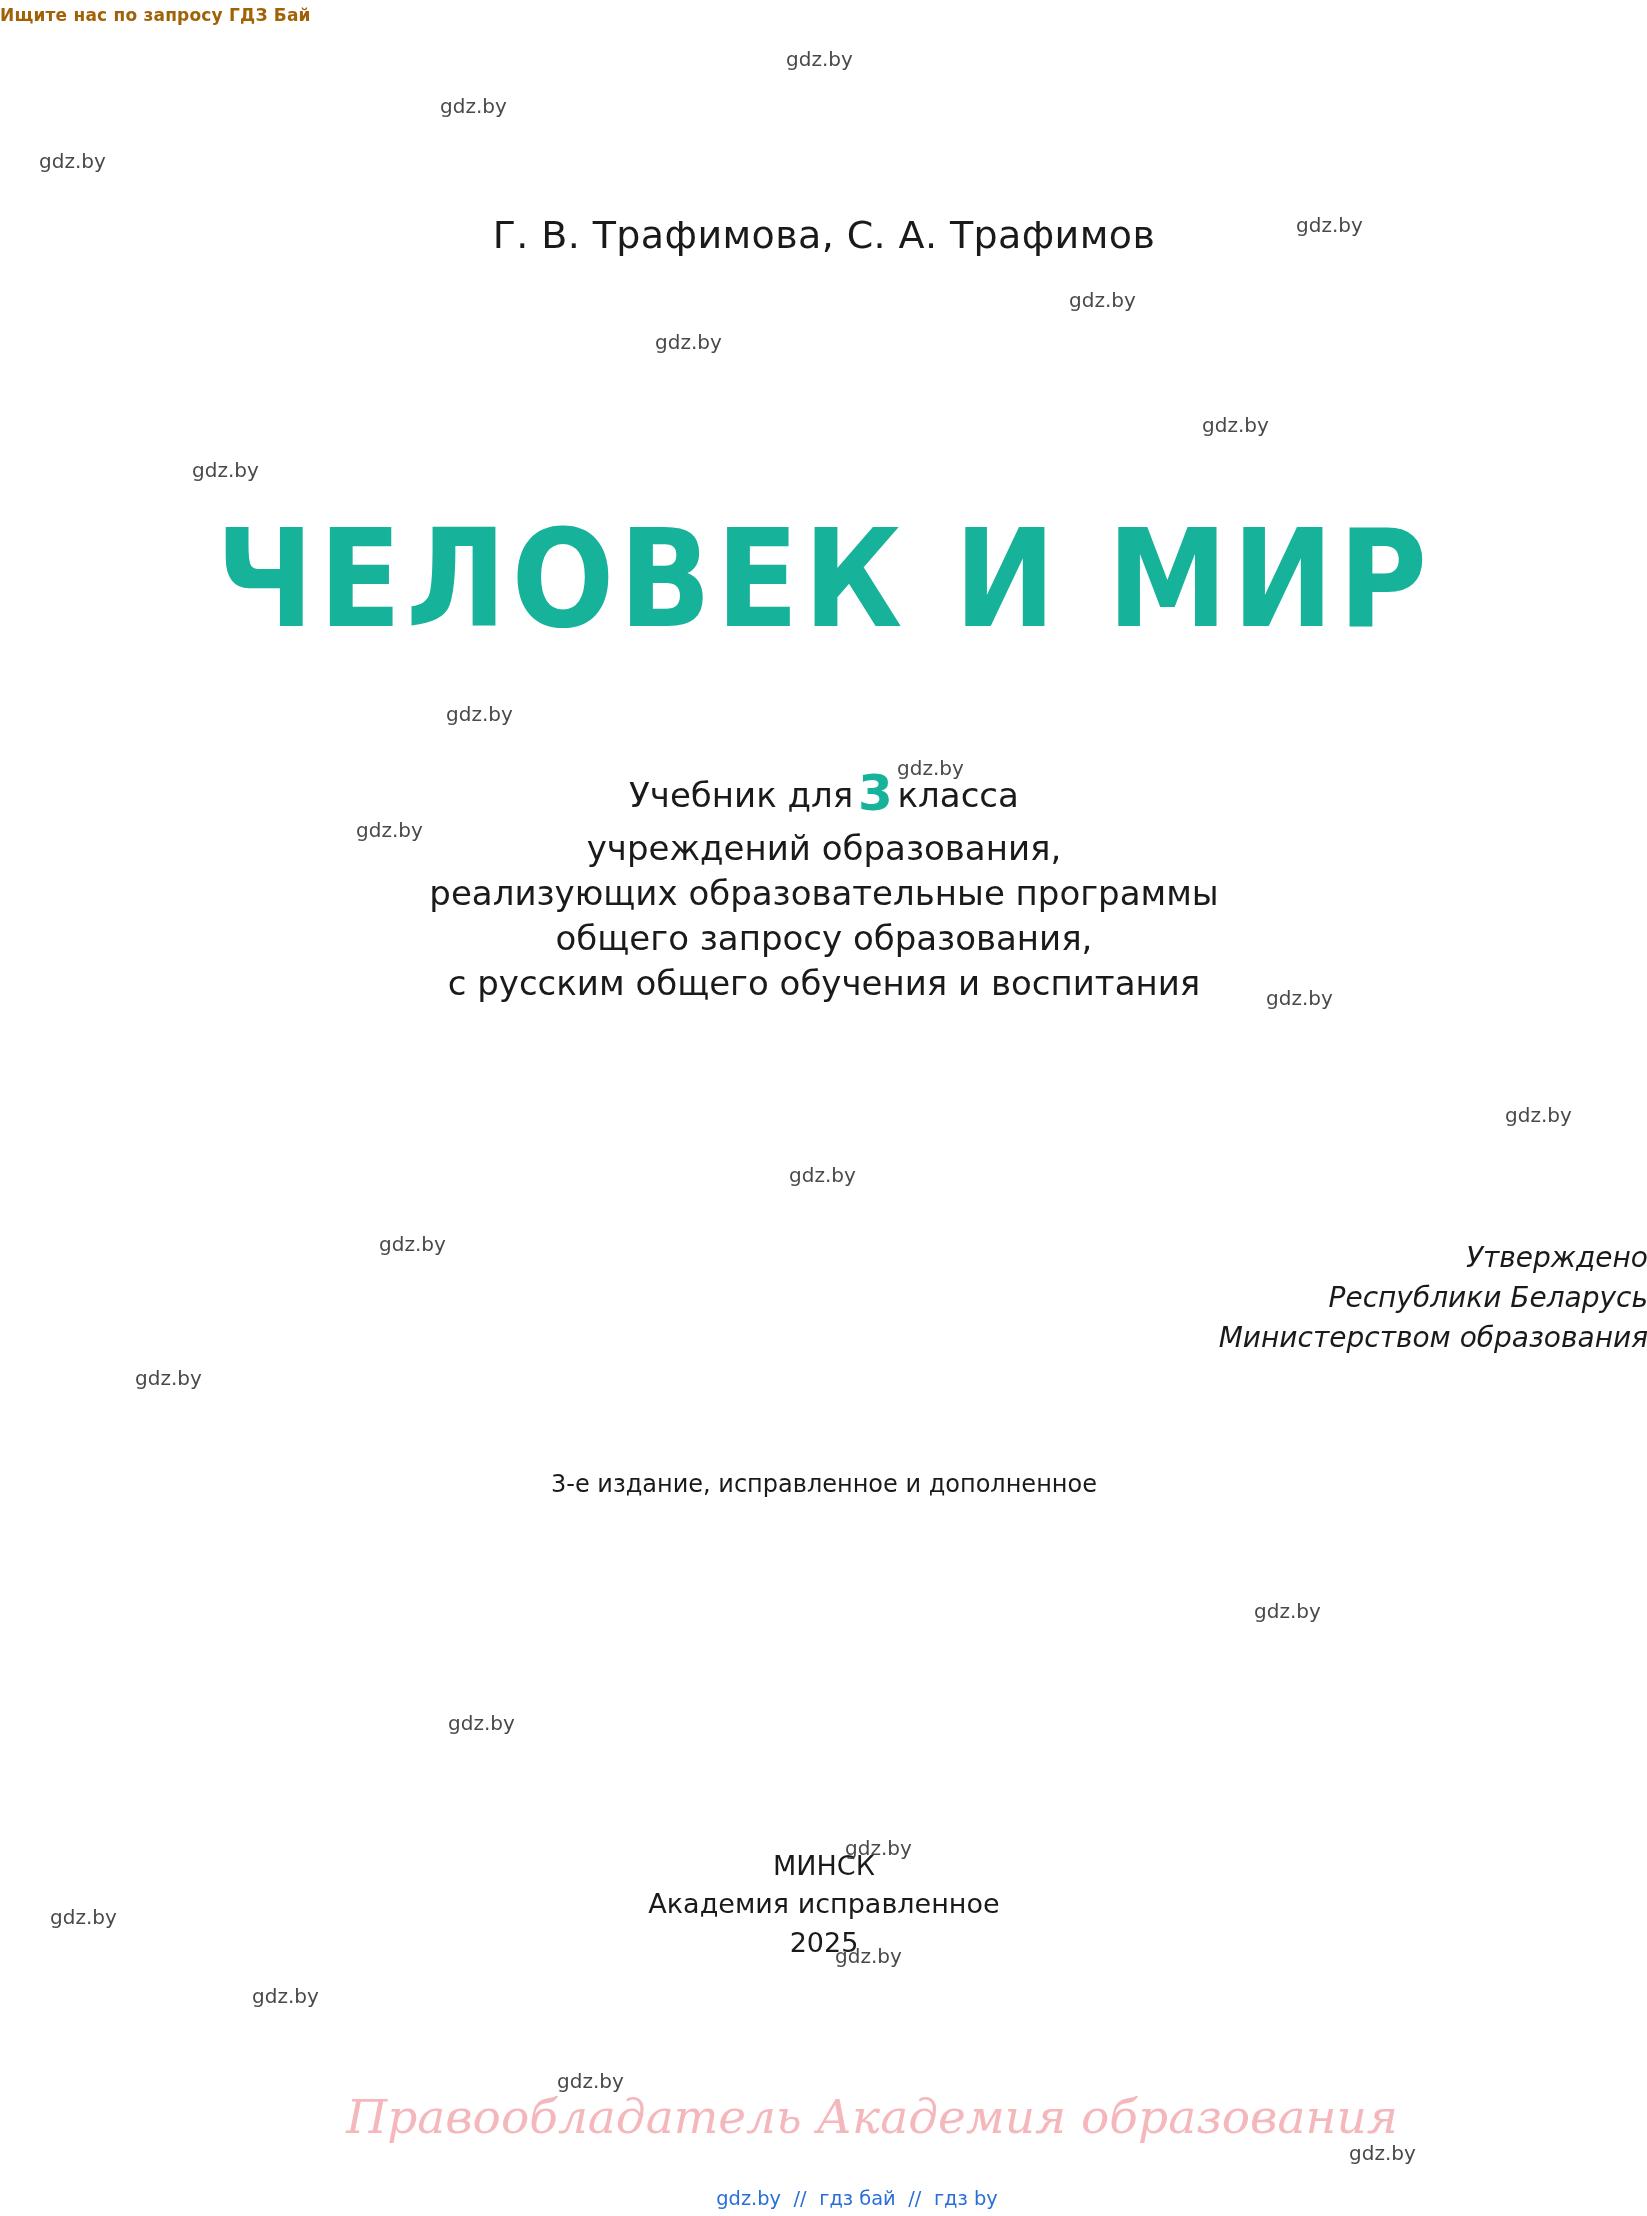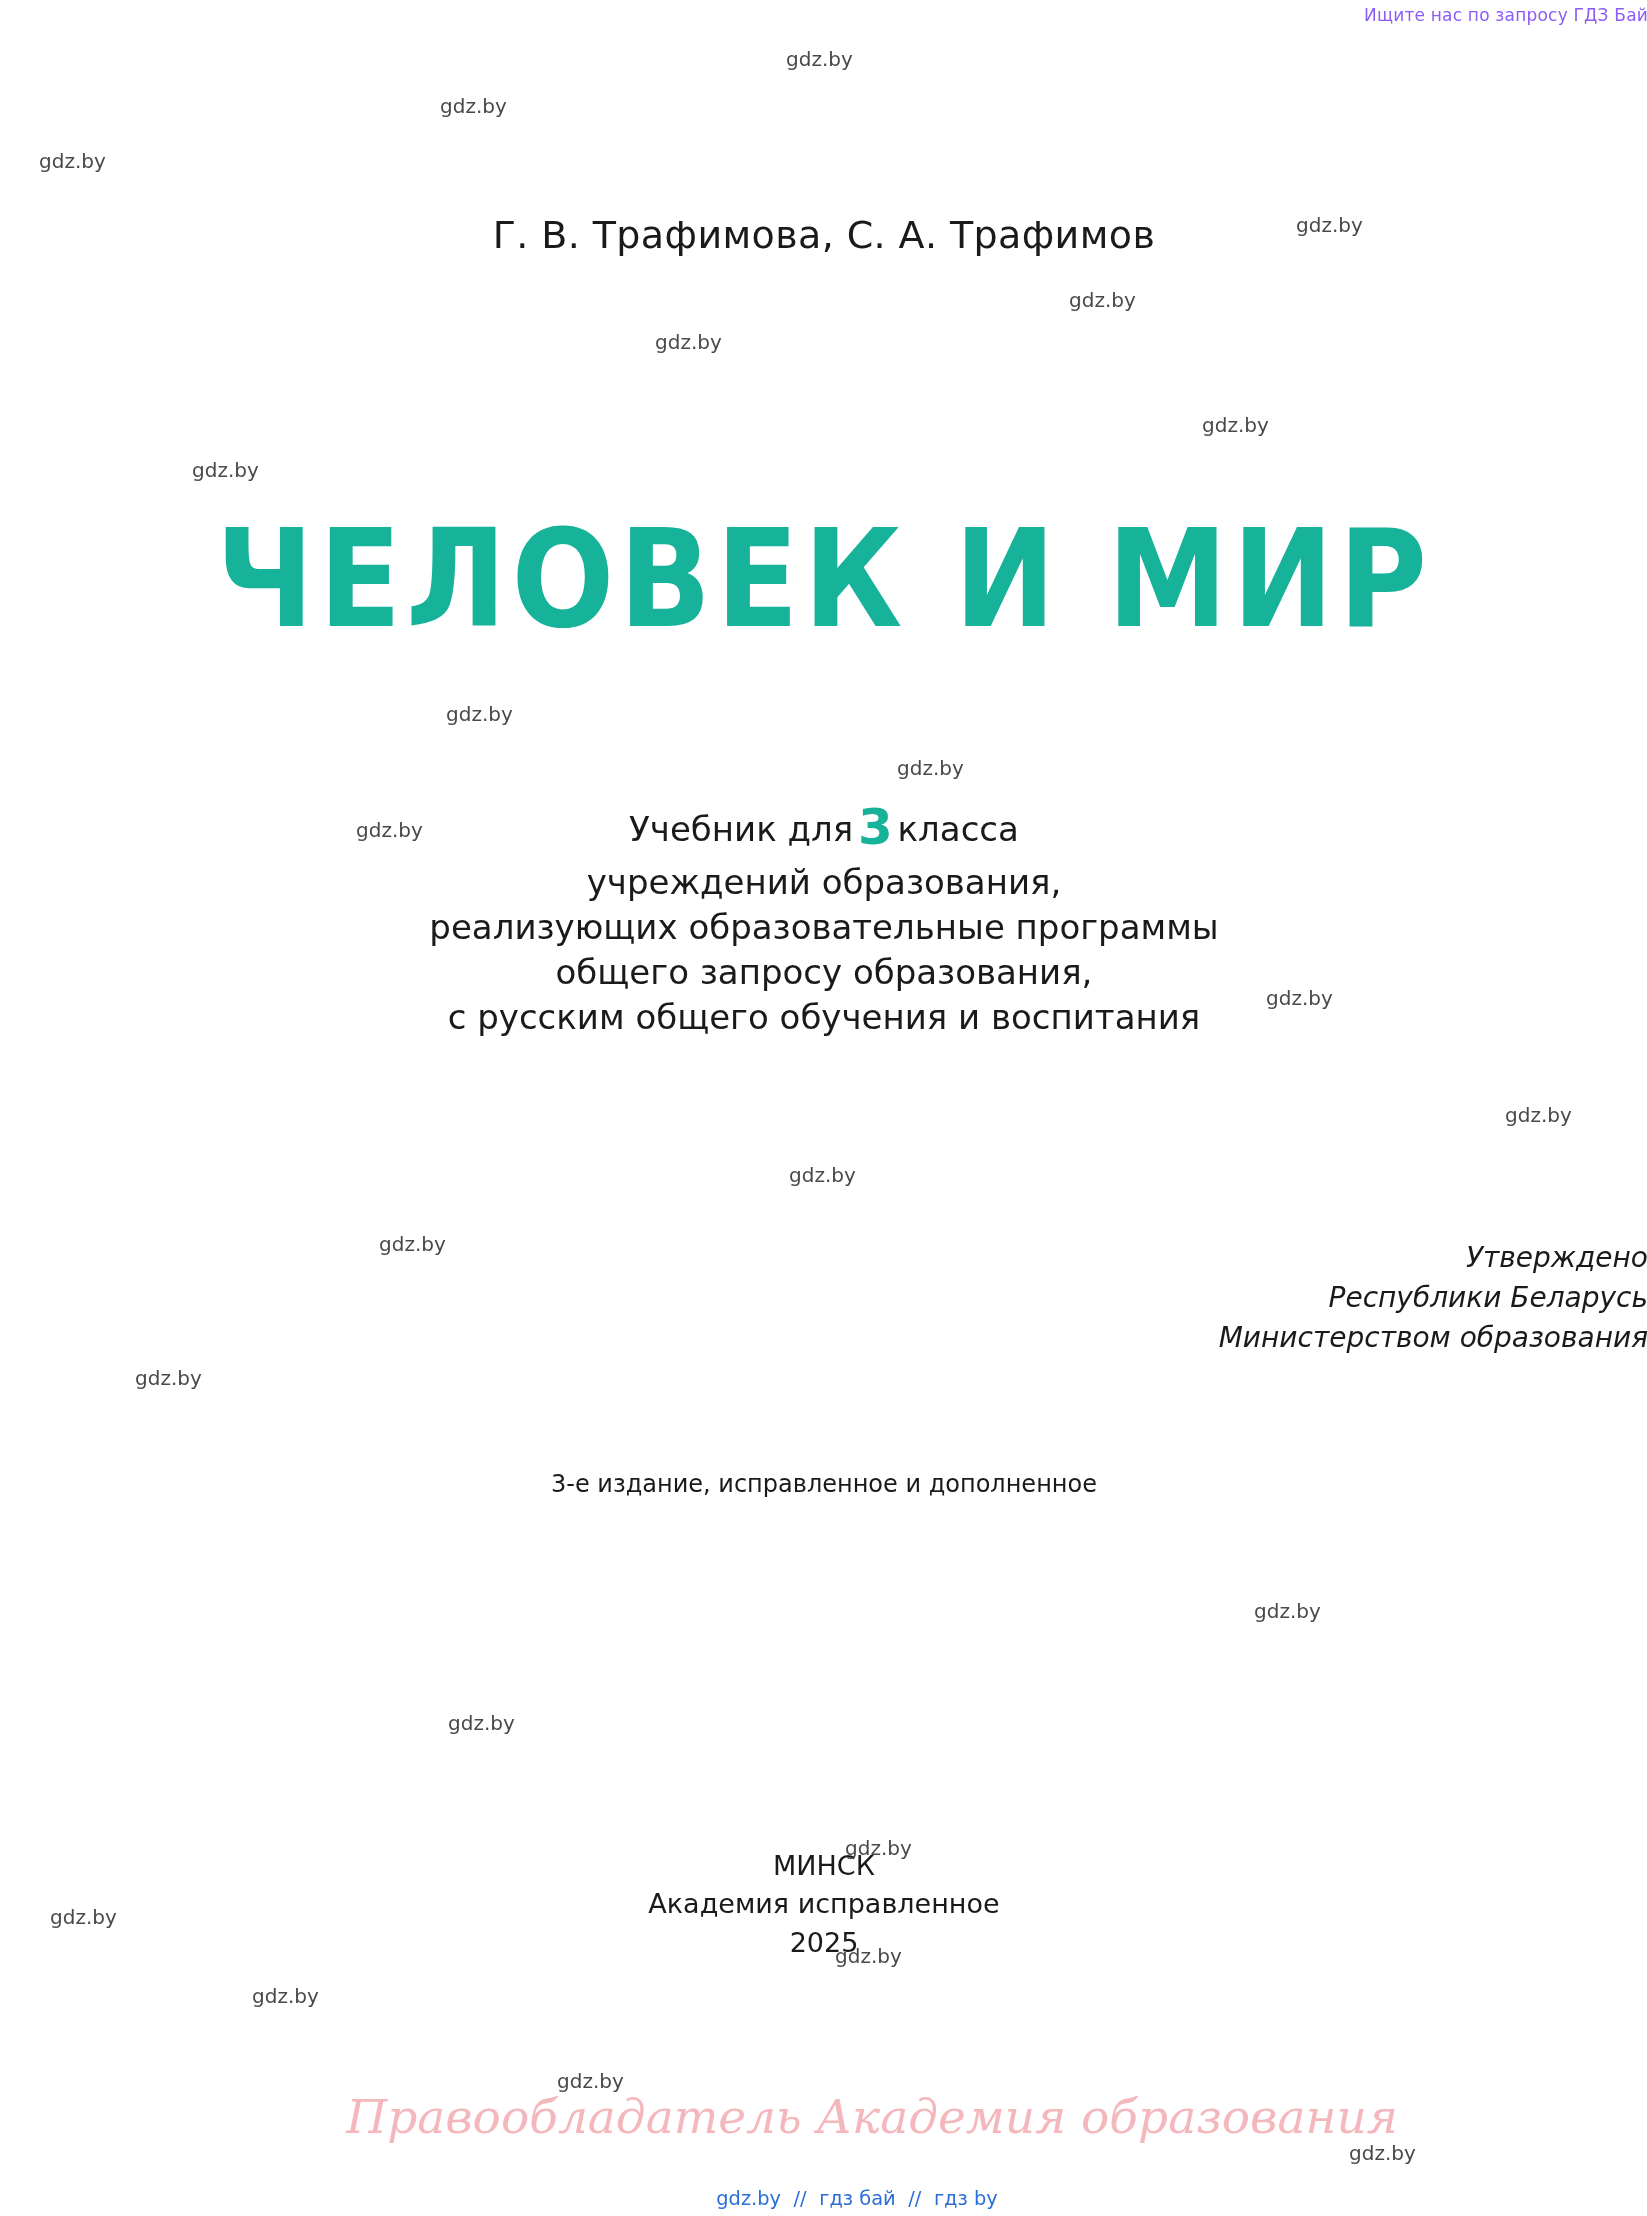--- a/index.html
+++ b/index.html
@@ -19,25 +19,25 @@
     position: absolute;
     inset: 0;
   }
 
   
   .promo {
     position: absolute;
     top: 4.8px;
     left: 0;
     width: 100%;
-    text-align: right;
-    color: #8b5cf6;
+    text-align: left;
+    color: #a16207;
     font-family: "DejaVu Sans", sans-serif;
     font-size: 17px;
-    font-weight: normal;
+    font-weight: bold;
     letter-spacing: 0.2px;
   }
 
   
   .wm {
     position: absolute;
     color: #3a3a3a;
     font-family: "DejaVu Sans", sans-serif;
     font-size: 20px;
     white-space: nowrap;
@@ -70,21 +70,21 @@
     font-size: 121px;
     letter-spacing: 4.8px;
     line-height: 1.05;
     transform: scaleY(1.12);
     transform-origin: center top;
   }
 
   
   .subtitle {
     position: absolute;
-    top: 794px;
+    top: 760px;
     left: 0;
     width: 100%;
     text-align: center;
     font-size: 34px;
     color: #1a1a1a;
     line-height: 1.32;
     font-family: "DejaVu Sans", sans-serif;
   }
   .grade-num {
     color: #17b29a;

